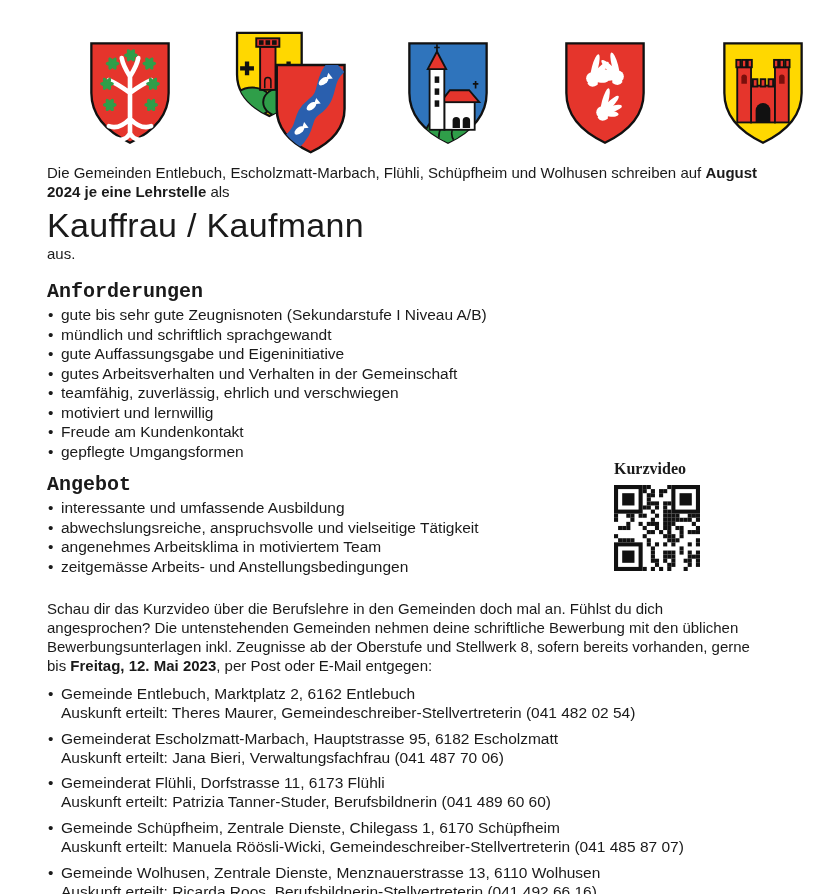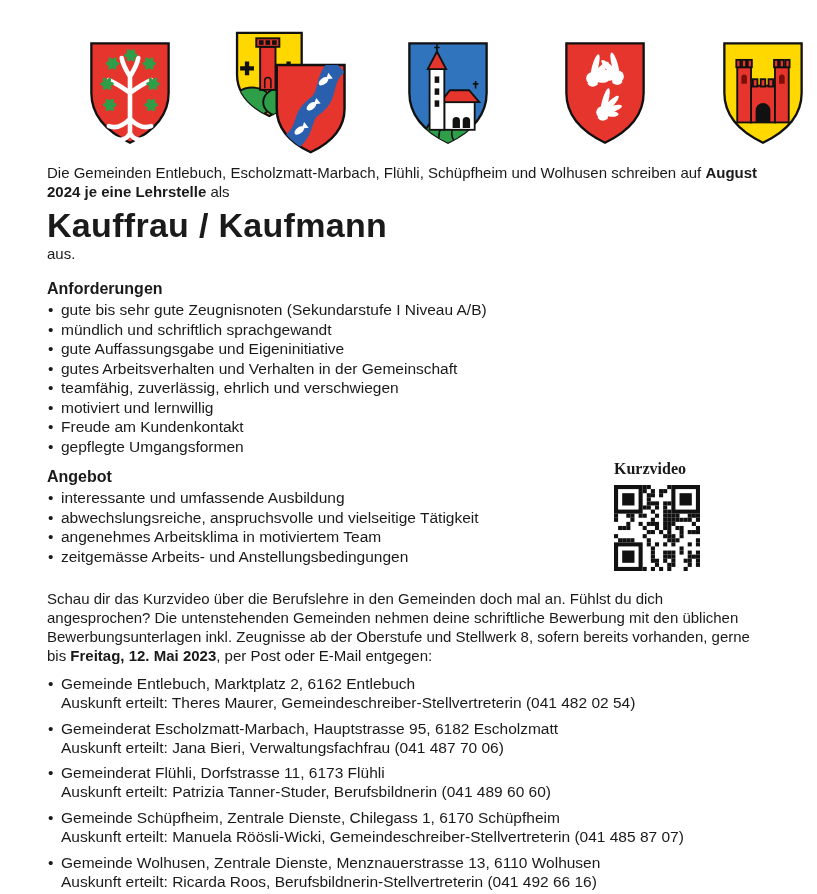--- a/index.html
+++ b/index.html
@@ -15,23 +15,23 @@
   .crest-2 { left:189px; top:12px; width:122px; height:132px; }
   .crest-3 { left:362px; top:18px; width:92px;  height:118px; }
   .crest-4 { left:519px; top:18px; width:92px;  height:118px; }
   .crest-5 { left:677px; top:18px; width:92px;  height:118px; }
   .crest svg { width:100%; height:100%; display:block; }
 
   
   main { position:absolute; left:47px; top:164px; width:723px; }
   .body-txt { font-size:15px; line-height:1.26; margin:0; }
   .intro { margin:0 0 6px 0; }
-  h1.title { font-size:34px; line-height:1.04; margin:6px 0 0 0; font-weight:bold; letter-spacing:0.3px; }
+  h1.title { font-size:34px; line-height:1.04; margin:6px 0 0 0; font-weight:normal; letter-spacing:0.3px; }
   .aus { margin:2px 0 0 0; }
-  .sec-head { font-size:16px; font-weight:bold; margin:16px 0 0 0; }
+  .sec-head { font-size:20px; font-weight:bold; margin:16px 0 0 0;font-family:Liberation Mono, monospace; }
   .sec-head.offer-head { margin-top:6px; }
   ul.bullets { list-style:none; margin:2px 0 0 0; padding:0; }
   ul.bullets li { position:relative; padding-left:14px; font-size:15.5px; line-height:1.26; }
   ul.bullets li::before { content:"\2022"; position:absolute; left:1px; }
   .offer-row { margin-top:12px; }
   .closing { margin:24px 0 0 0; }
   
   ul.contacts { list-style:none; margin:9px 0 0 0; padding:0; }
   ul.contacts li { position:relative; padding-left:14px; font-size:15.5px; line-height:1.22; margin-bottom:7px; }
   ul.contacts li::before { content:"\2022"; position:absolute; left:1px; }

